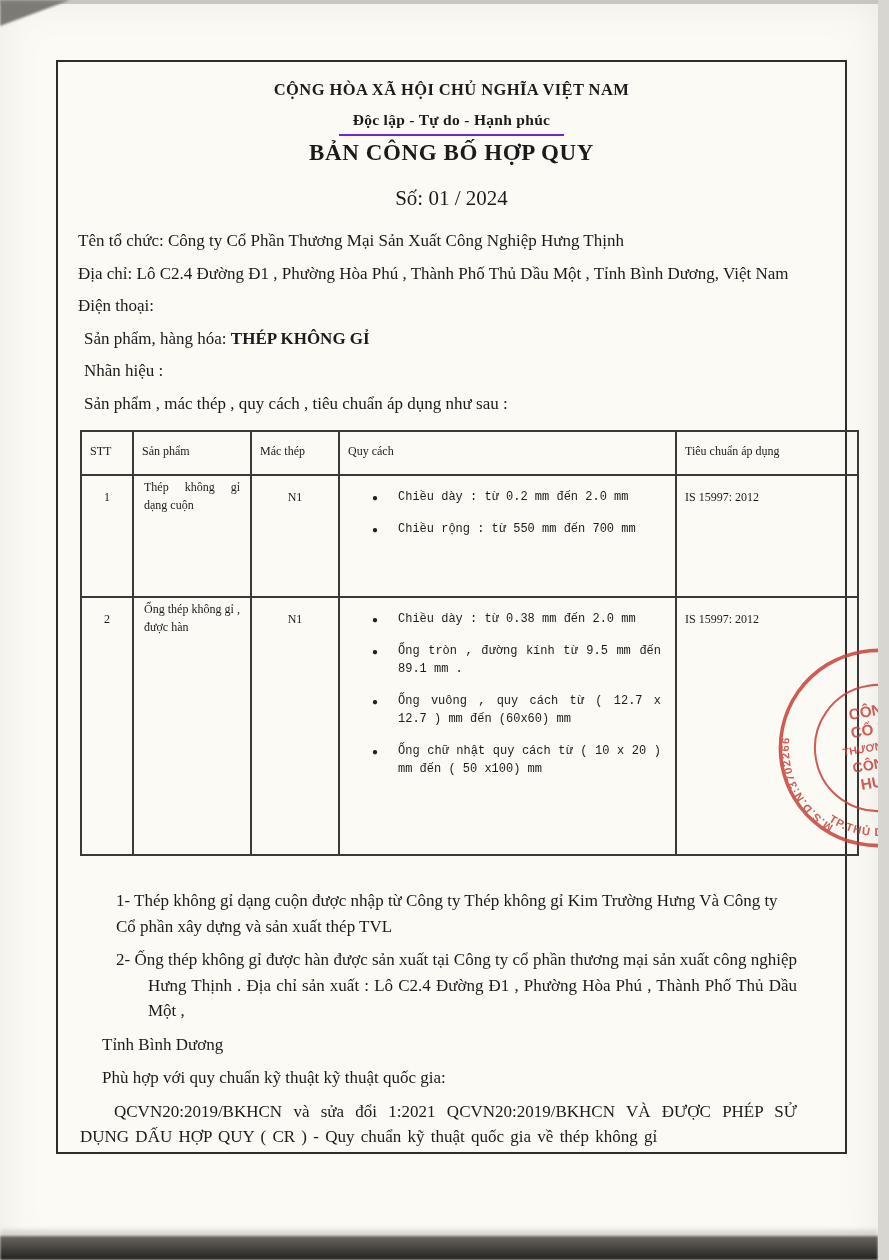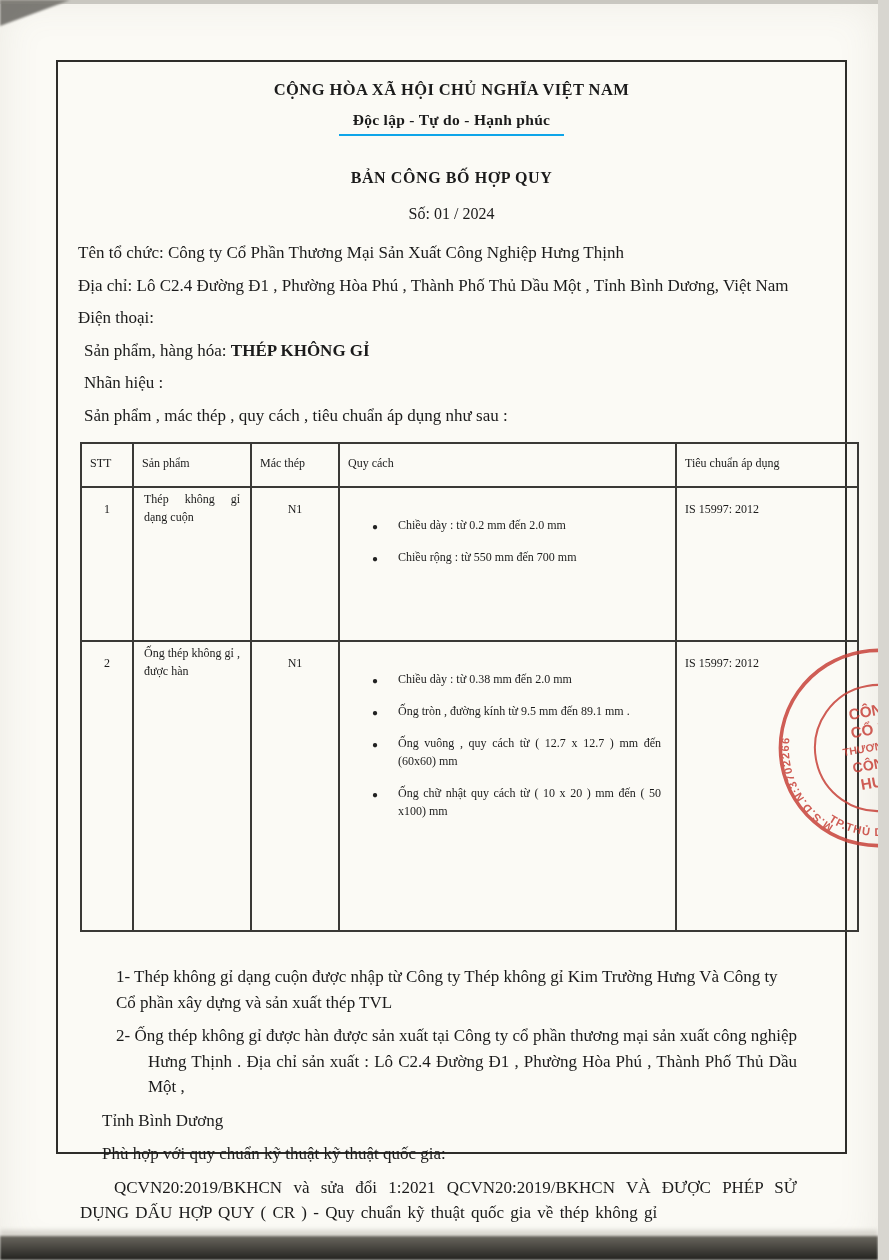--- a/index.html
+++ b/index.html
@@ -15,37 +15,37 @@
   .bottom-band{position:absolute;bottom:0;left:0;width:100%;height:24px;
     background:linear-gradient(#6a675f,#23221f);filter:blur(1px);}
   .bottom-band2{position:absolute;bottom:22px;left:0;width:100%;height:8px;background:#b9b6ad;opacity:.5;filter:blur(2px);}
 
   .frame{position:absolute;left:56px;top:60px;width:787px;height:1090px;border:2px solid #2e2d2a;}
   .inner{position:relative;padding:14px 20px 0 20px;font-size:17px;line-height:1.5;}
 
   .nat-header{text-align:center;font-weight:bold;font-size:16.5px;letter-spacing:.4px;margin-top:2px;}
   .motto-wrap{text-align:center;margin-top:4px;}
   .motto{display:inline-block;font-weight:bold;font-size:15.5px;
-    border-bottom:2px solid #0ea5e9;padding:0 14px 3px 14px;letter-spacing:.3px;text-align:right;}
+    border-bottom:2px solid #6d28d9;padding:0 14px 3px 14px;letter-spacing:.3px;text-align:right;}
 
-  .doc-title{text-align:center;font-weight:bold;font-size:16px;letter-spacing:.6px;margin-top:30px;}
-  .doc-number{text-align:center;font-size:16px;margin-top:12px;}
+  .doc-title{text-align:center;font-weight:bold;font-size:23px;letter-spacing:.6px;}
+  .doc-number{text-align:center;font-size:21px;margin-top:12px;}
 
   .para{margin:7px 0;}
   .para.indent{padding-left:6px;font-family:Liberation Serif, serif;}
   .bold{font-weight:bold;}
 
   table.spec{border-collapse:collapse;margin:14px 2px 0 2px;width:777px;table-layout:fixed;}
   table.spec th,table.spec td{border:2px solid #3a3936;vertical-align:top;font-size:12px;}
   table.spec th{font-weight:normal;text-align:left;padding:10px 8px;height:22px;}
   th.c-stt,td.c-stt{text-align:center;}
   td{padding:12px 8px;}
   td.c-sanpham{padding:2px 10px;text-align:justify;}
   td.c-mac{text-align:center;}
-  td.c-quycach{padding:28px 14px;}
+  td.c-quycach{padding:12px 14px;font-family:Liberation Mono, monospace;}
   td.c-tieuchuan{padding:12px 8px;}
   .bullet{position:relative;padding-left:26px;margin:0 0 14px 18px;text-align:justify;}
   .bullet:last-child{margin-bottom:0;}
   .bullet::before{content:"●";position:absolute;left:0;top:3px;font-size:10px;color:#222;}
   tr.row1 td{height:96px;}
   tr.row2 td{height:232px;}
 
   .notes{margin:32px 28px 0 38px;font-size:17px;}
   .notes p{margin:8px 0;}
   .note2{padding-left:32px;text-indent:-32px;text-align:justify;}

